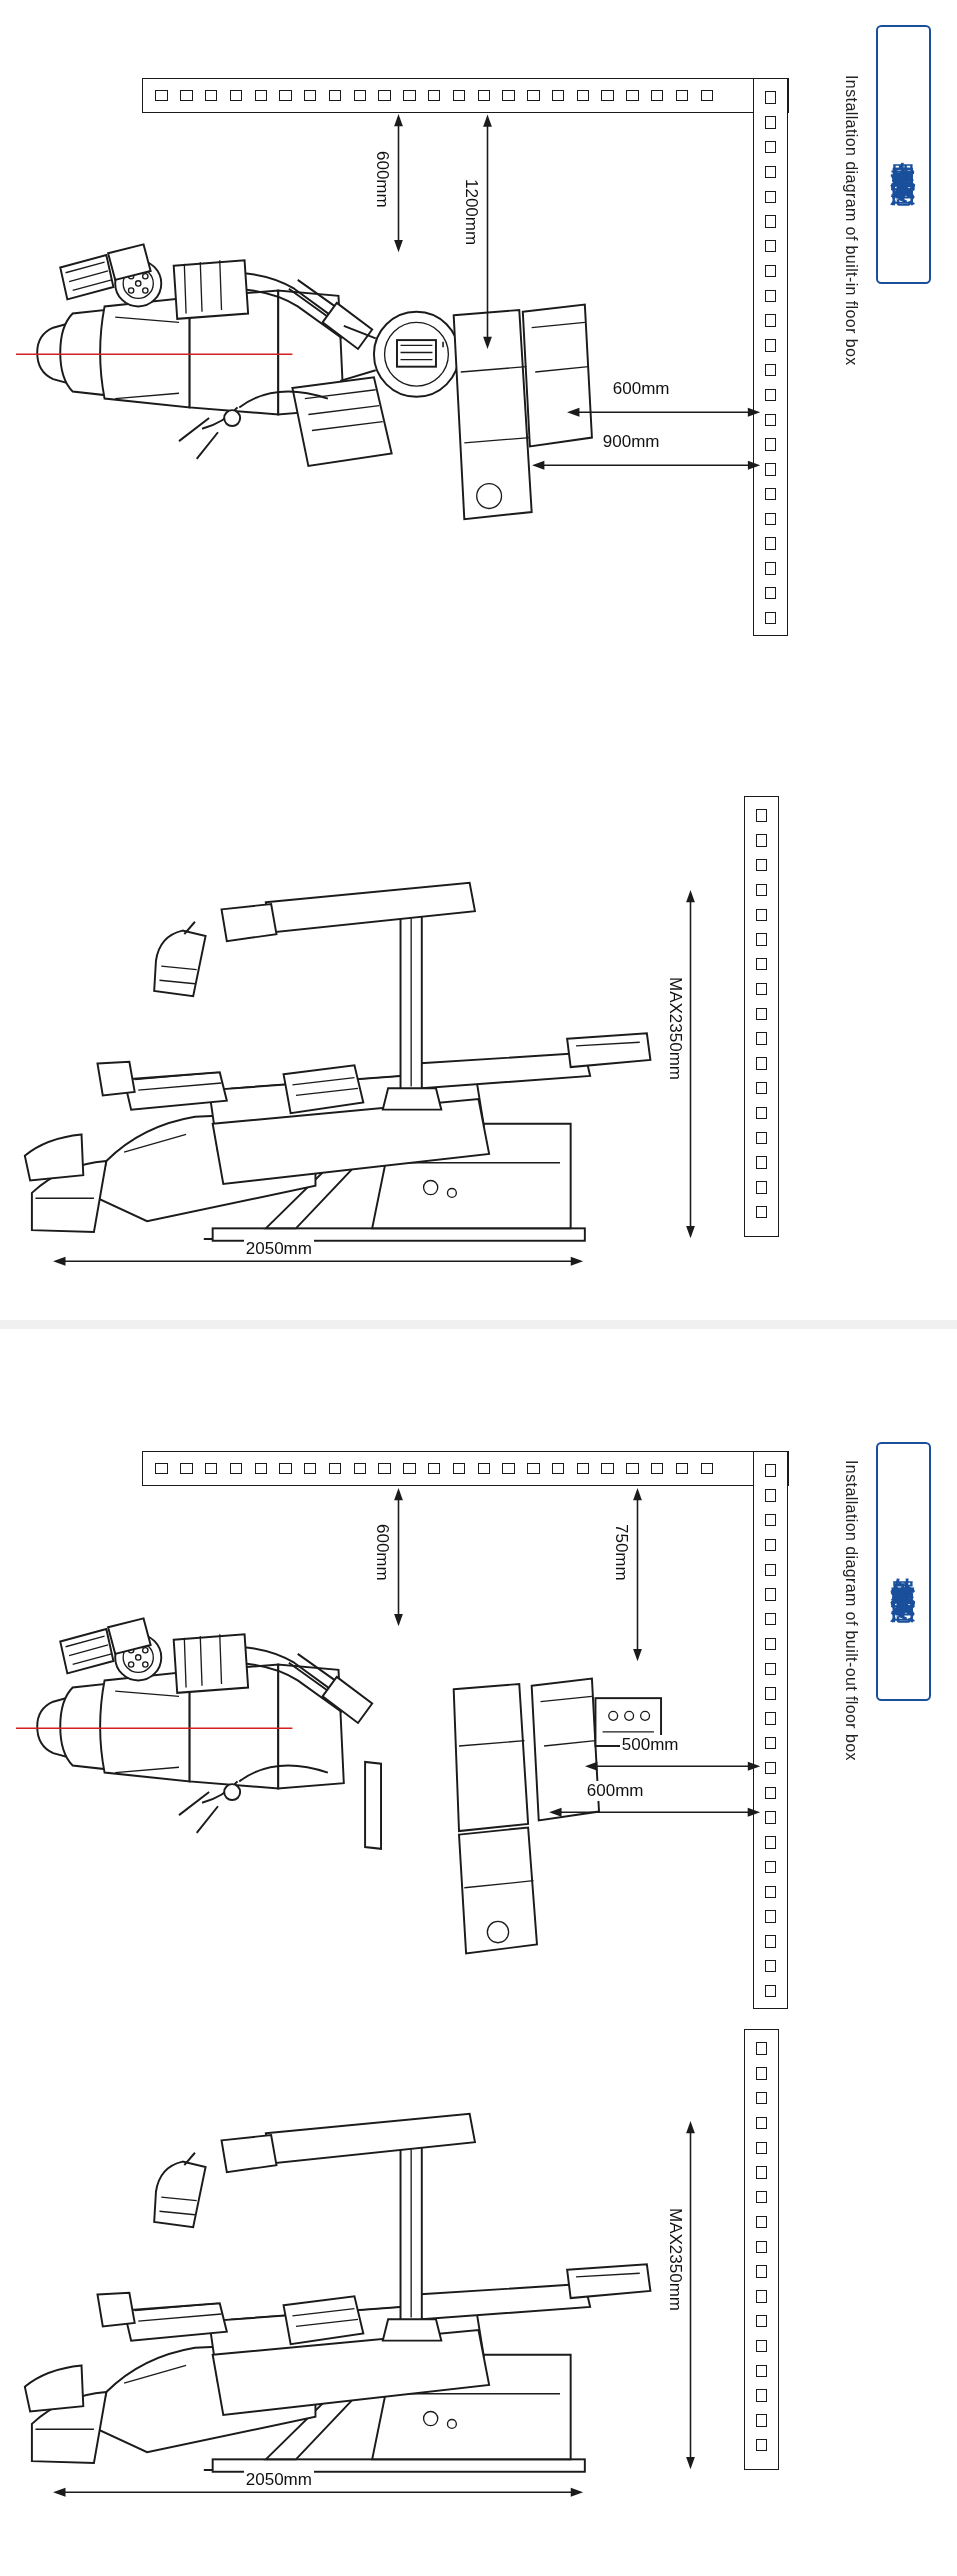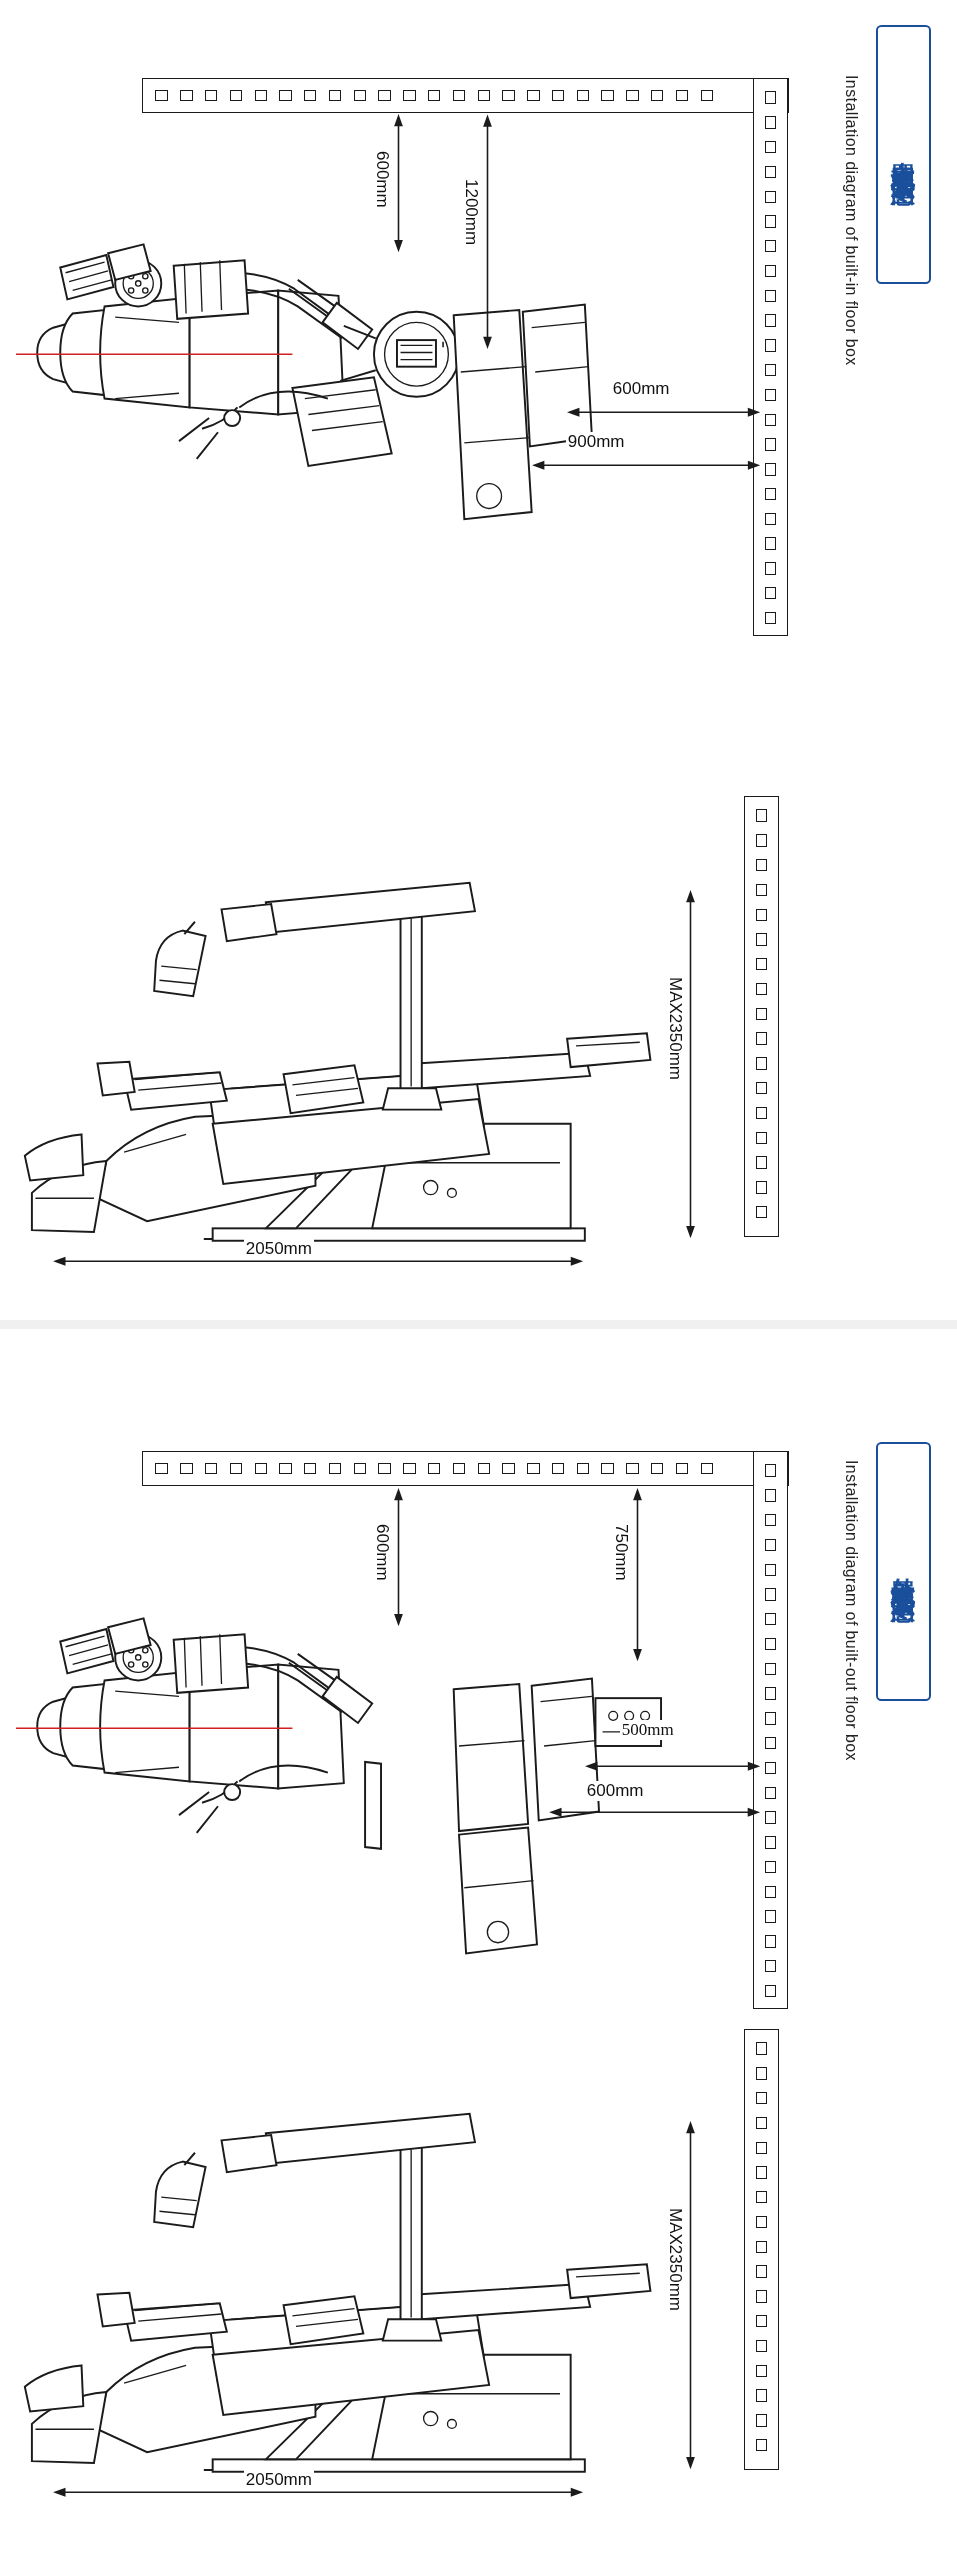--- a/index.html
+++ b/index.html
@@ -248,21 +248,21 @@
     <polygon class="dimhead" points="0,15 14,10 14,20"></polygon>
     <polygon class="dimhead" points="218,15 204,10 204,20"></polygon>
   </svg>
   <div class="dim" style="left:611px; top:379px;">600mm</div>
 
   <svg style="position:absolute; left:532px; top:452px;" width="230" height="26.6" viewBox="0 0 260 30">
     <line class="dimline" x1="6" y1="15" x2="252" y2="15"></line>
     <polygon class="dimhead" points="0,15 14,10 14,20"></polygon>
     <polygon class="dimhead" points="258,15 244,10 244,20"></polygon>
   </svg>
-  <div class="dim" style="left:566px; top:432px;">900mm</div>
+  <div class="dim" style="left:601px; top:432px;">900mm</div>
 
   <div class="wall wall-v" style="left:744px; top:796px; width:35px; height:441px;">
     <div class="brick"></div>
     <div class="brick"></div>
     <div class="brick"></div>
     <div class="brick"></div>
     <div class="brick"></div>
     <div class="brick"></div>
     <div class="brick"></div>
     <div class="brick"></div>
@@ -463,21 +463,21 @@
     <polygon class="dimhead" points="20,0 15,14 25,14"></polygon>
     <polygon class="dimhead" points="20,198 15,184 25,184"></polygon>
   </svg>
   <div class="dim vert" style="left:611px; top:193px;">750mm</div>
 
   <svg style="position:absolute; left:585px; top:424px;" width="177" height="26.6" viewBox="0 0 200 30">
     <line class="dimline" x1="6" y1="15" x2="192" y2="15"></line>
     <polygon class="dimhead" points="0,15 14,10 14,20"></polygon>
     <polygon class="dimhead" points="198,15 184,10 184,20"></polygon>
   </svg>
-  <div class="dim" style="left:620px; top:391px;font-family:Liberation Serif, serif;">500mm</div>
+  <div class="dim" style="left:620px; top:406px;">500mm</div>
 
   <svg style="position:absolute; left:549px; top:470px;" width="213" height="26.6" viewBox="0 0 240 30">
     <line class="dimline" x1="6" y1="15" x2="232" y2="15"></line>
     <polygon class="dimhead" points="0,15 14,10 14,20"></polygon>
     <polygon class="dimhead" points="238,15 224,10 224,20"></polygon>
   </svg>
   <div class="dim" style="left:585px; top:452px;">600mm</div>
 
   <div class="wall wall-v" style="left:744px; top:700px; width:35px; height:441px;">
     <div class="brick"></div>

